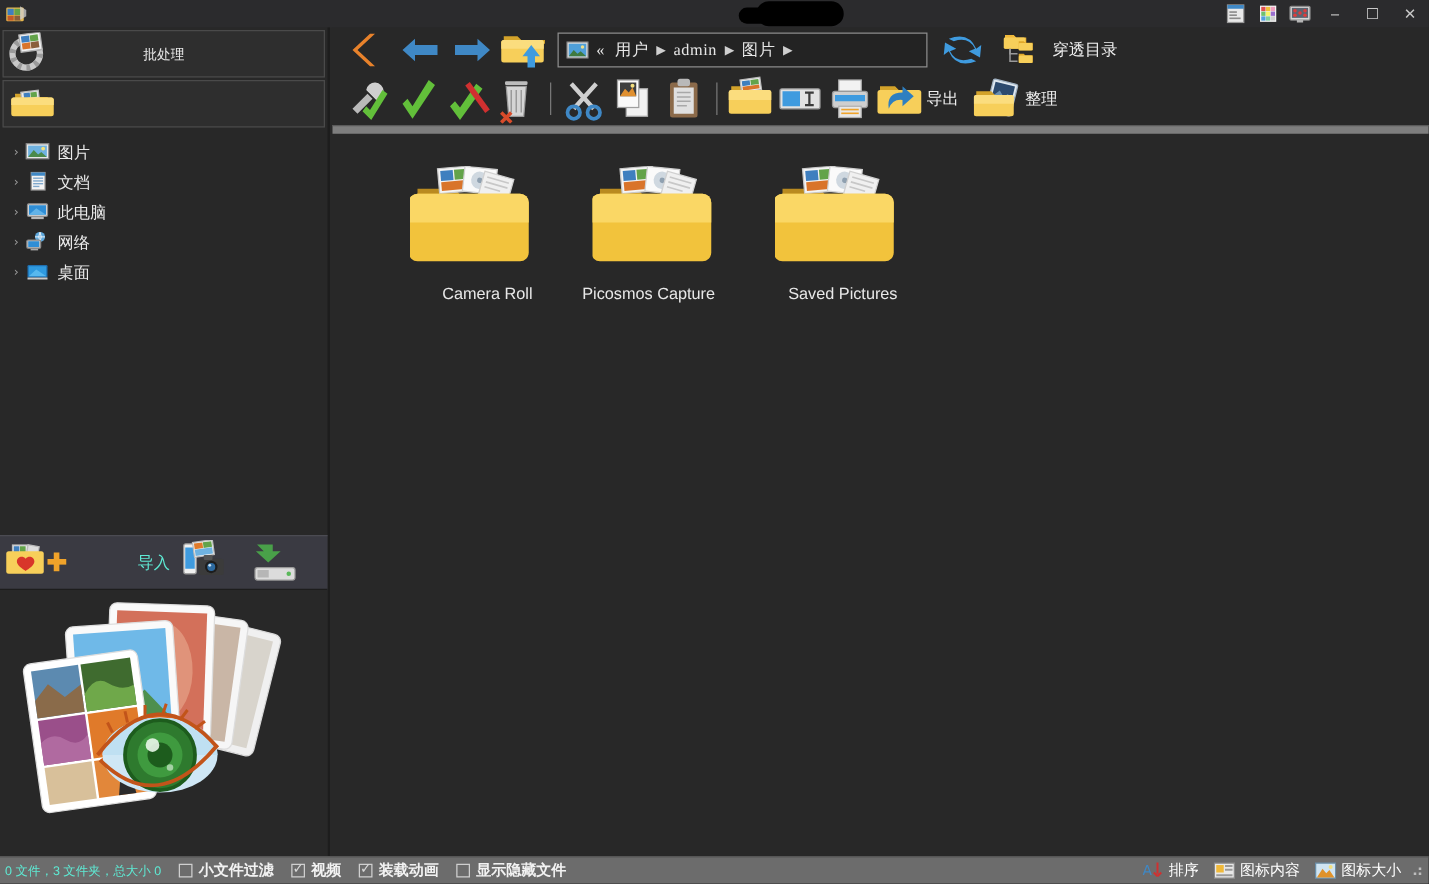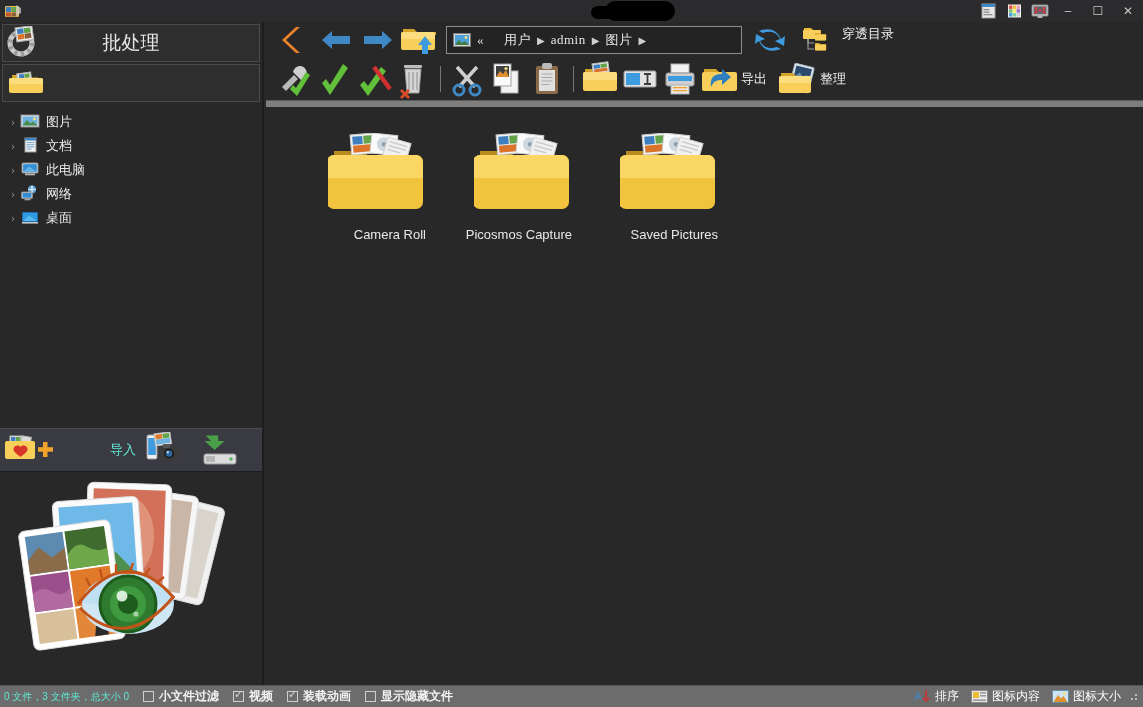--- a/index.html
+++ b/index.html
@@ -45,21 +45,21 @@
     background:#282828; border-right:2px solid #1d1d1d;
   }
   .bigbtn {
     position:relative; height:38px; margin:2px 2px 0 2px;
     border:1px solid #4a4a4a; background:#2e2e2e;
     display:flex; align-items:center;
   }
   .bigbtn .bb-icon { width:40px; height:34px; margin-left:4px; position:relative; }
   .bigbtn .bb-label {
     position:absolute; left:0; width:100%; text-align:center;
-    color:#e8e8e8; font-size:19px; pointer-events:none;
+    color:#e8e8e8; font-size:11px; pointer-events:none;
   }
 
   .tree { margin-top:8px; }
   .tree-item { height:24px; display:flex; align-items:center; padding-left:6px; }
   .tw-arrow { width:14px; color:#9a9a9a; font-size:10px; text-align:center; font-family:"DejaVu Sans",sans-serif;}
   .tw-icon { width:22px; height:18px; position:relative; margin-right:4px; }
   .tw-label { color:#eaeaea; font-size:13px; }
 
   
   .importbar{
@@ -81,21 +81,21 @@
   .navico { width:40px; height:34px; position:relative; margin-right:2px; }
   .crumb {
     flex:0 0 auto; width:296px; height:28px; margin-left:4px; margin-right:8px;
     background:#232323; border:1px solid #8d8d8d;
     display:flex; align-items:center; padding-left:6px;
   }
   .crumb-ico{ width:18px; height:14px; position:relative; margin-right:6px;}
   .crumb-txt{ color:#e6e6e6; font-size:13px; font-family:"Liberation Serif", serif; letter-spacing:.5px;}
   .crumb-sep{ color:#cfcfcf; font-size:10px; margin:0 6px; }
   .refresh{ width:40px;height:34px; position:relative; margin-right:12px;}
-  .through{ display:flex; }
+  .through{ display:flex; align-items:center; }
   .through .ti{ width:38px;height:30px;position:relative;}
   .through .tl{ color:#f0f0f0; font-size:13px; margin-left:2px;}
 
   .toolrow{ height:42px; display:flex; align-items:center; padding-left:8px; }
   .tool{ width:40px; height:40px; position:relative; }
   .tool-lbl{ color:#f0f0f0; font-size:13px; margin-left:1px; margin-right:12px;}
   .divider{ width:1px; height:26px; background:#777; margin:0 6px; }
   .graybar{ height:7px; background:#7e7e7e; border-top:1px solid #5a5a5a; }
 
   .content{ position:absolute; left:0; top:93px; right:0; bottom:0; background:#282828; }
@@ -440,21 +440,21 @@
       <div class="crumb">
         <div class="crumb-ico">
           <svg width="18" height="14" viewBox="0 0 18 14">
             <rect x="0.5" y="0.5" width="17" height="13" fill="#d8d8d8" stroke="#7a7a7a"></rect>
             <rect x="2" y="2" width="14" height="10" fill="#4f9fd8"></rect>
             <path d="M2 12 L6 7 L9 10 L11.5 8 L16 12 Z" fill="#3f7a3f"></path>
             <circle cx="13" cy="4.5" r="1.4" fill="#f0e08a"></circle>
           </svg>
         </div>
         <span class="crumb-txt">«</span>
-        <span class="crumb-txt" style="margin-left:20px">用户</span>
+        <span class="crumb-txt" style="margin-left:8px">用户</span>
         <span class="crumb-sep">▶</span>
         <span class="crumb-txt">admin</span>
         <span class="crumb-sep">▶</span>
         <span class="crumb-txt">图片</span>
         <span class="crumb-sep">▶</span>
       </div>
 
       <div class="refresh">
         <svg width="40" height="34" viewBox="0 0 40 34">
           <path d="M9 8 q16 -6 22 8 l4 -3 l-1 10 l-9 -5 l5 -2 q-5 -10 -17 -6 z" fill="#3f9bdf"></path>

